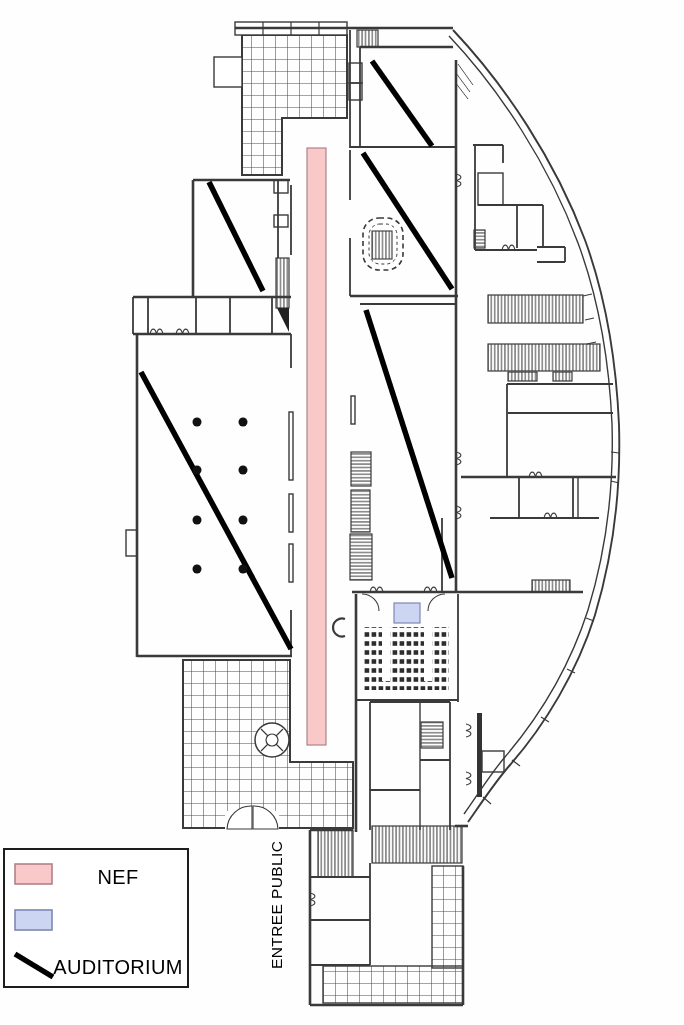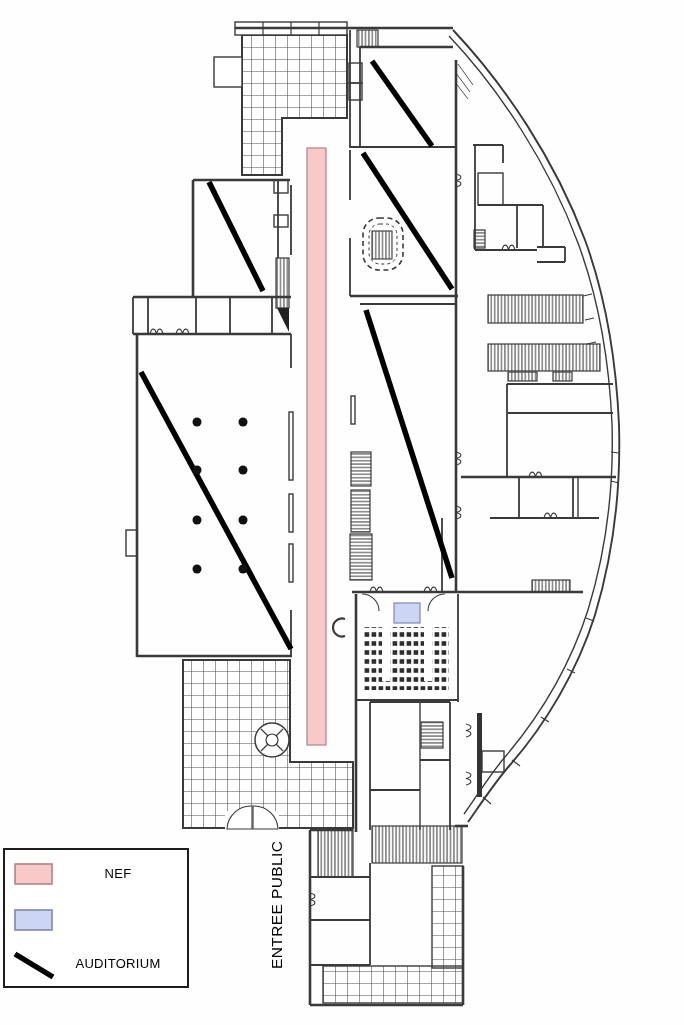--- a/index.html
+++ b/index.html
@@ -3,21 +3,21 @@
 <meta charset="utf-8">
 <style>
   html,body{margin:0;padding:0;background:#e8e8e8;}
   .stage{position:relative;width:684px;height:1025px;background:#fefefe;overflow:hidden;
          font-family:"Liberation Sans","DejaVu Sans",sans-serif;}
   .plan-svg{position:absolute;left:0;top:0;}
   .legend{position:absolute;left:3px;top:848px;width:186px;height:140px;
           border:2px solid #1d1d1d;background:#ffffff;box-sizing:border-box;}
   .legend svg{position:absolute;}
   .lg-label{position:absolute;left:46px;width:134px;text-align:center;color:#000;
-            font-size:13px;letter-spacing:.3px;}
+            font-size:20px;letter-spacing:.3px;}
   .lg-two{line-height:18.5px;}
   .entrance-label{position:absolute;left:216px;top:897px;width:124px;height:20px;
                   text-align:center;font-size:15.5px;color:#000;letter-spacing:.4px;
                   transform:rotate(-90deg);white-space:nowrap;}
 </style>
 </head>
 <body>
 
 <div class="stage">
 

